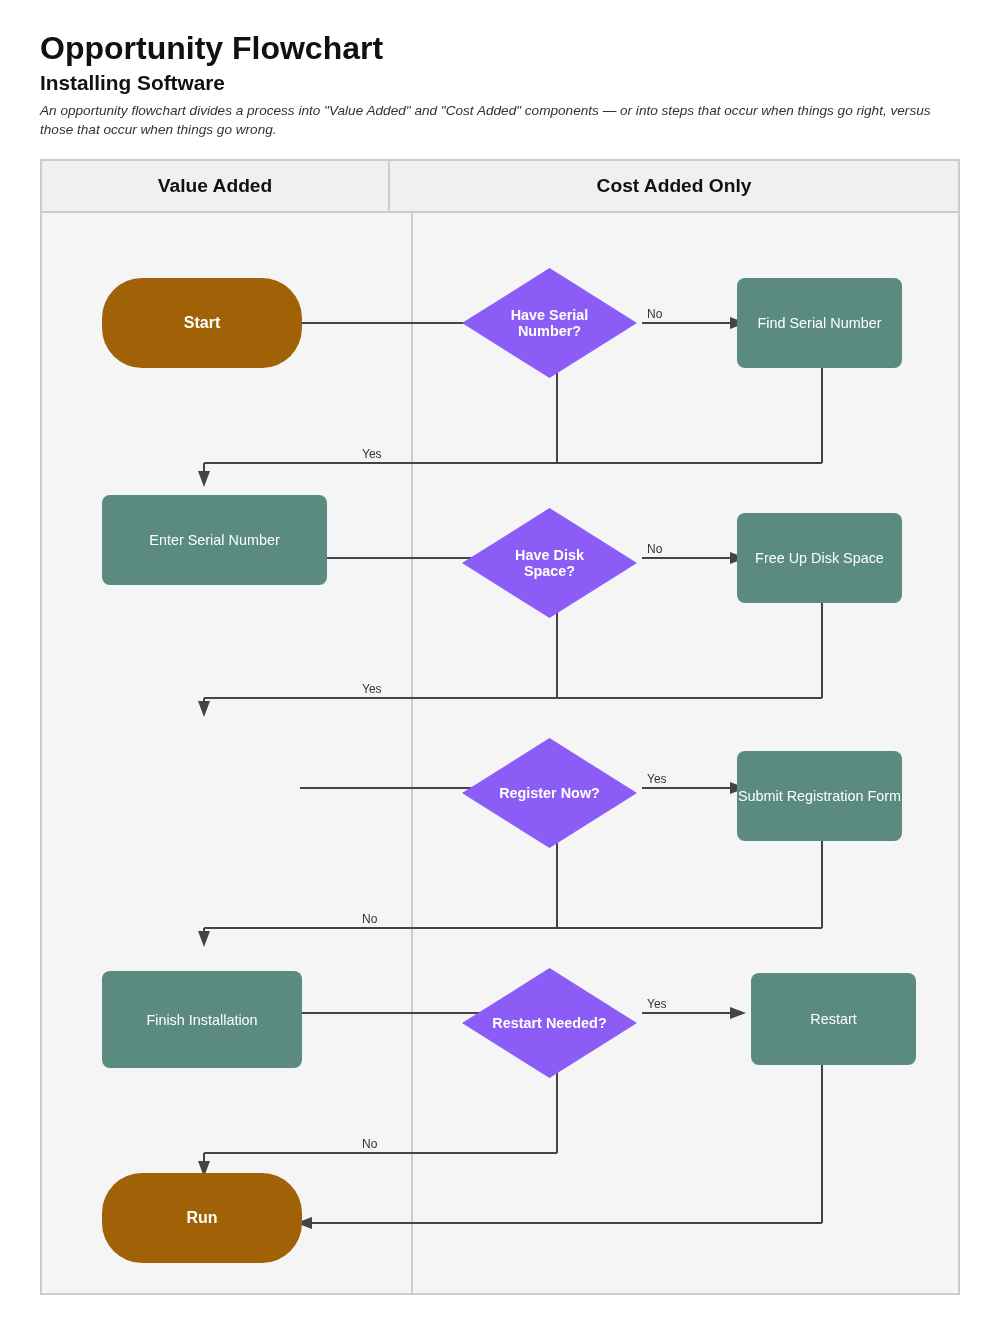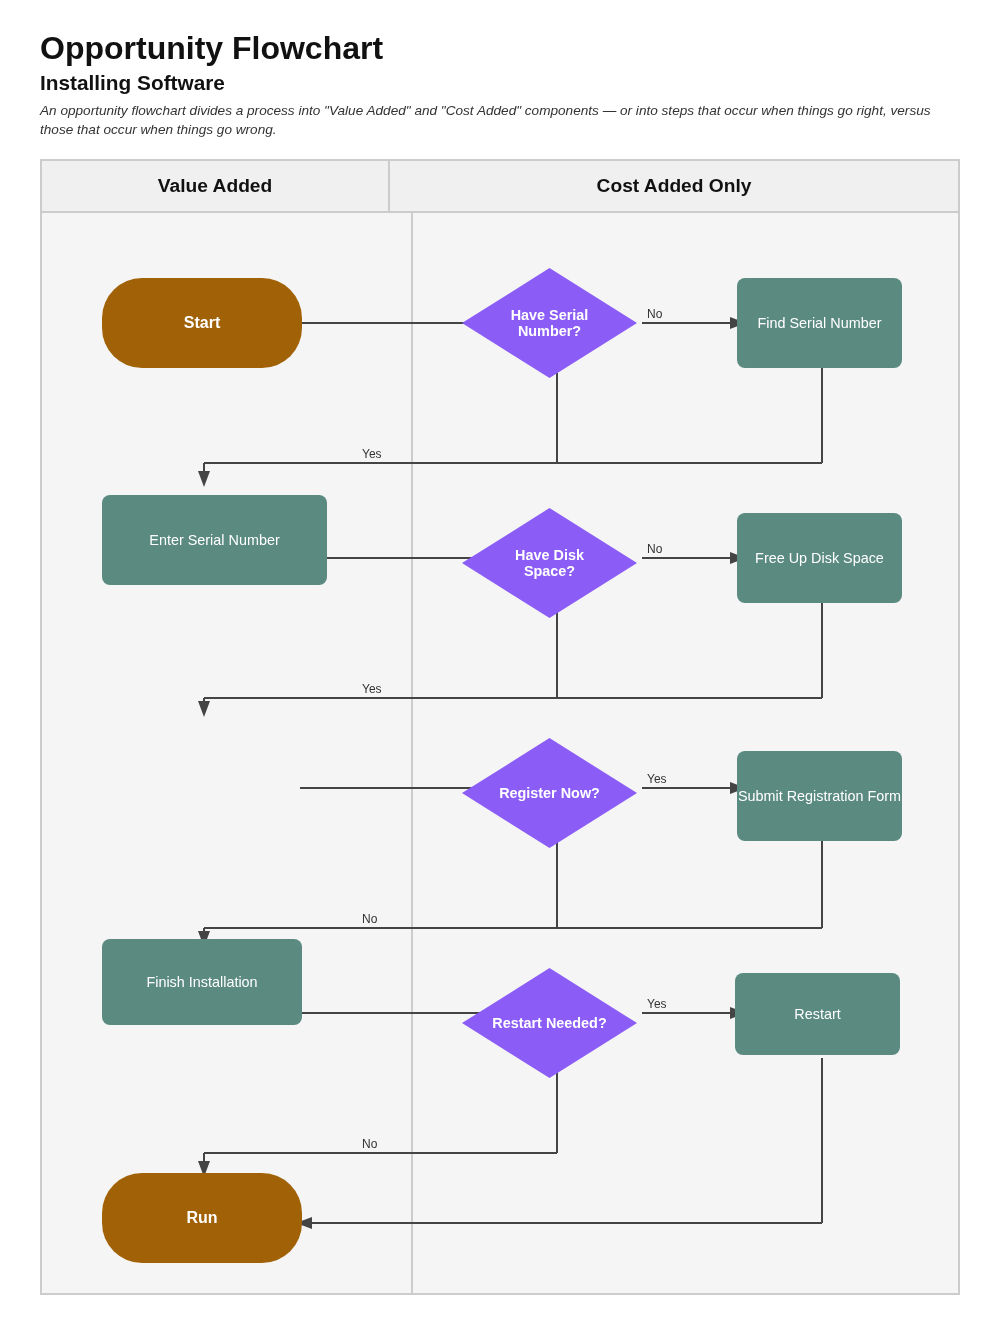--- a/index.html
+++ b/index.html
@@ -219,31 +219,31 @@
     <div class="node-diamond-wrapper" style="left:420px; top:525px; width:175px; height:110px;">
       <div class="node-diamond">
         <span style="padding: 0 30px;">Register Now?</span>
       </div>
     </div>
 
     <div class="node-rect" style="left:695px; top:530px; width:165px; height:90px;margin-top:8px;">
       <span>Submit Registration Form</span>
     </div>
 
-    <div class="node-rect" style="left:60px; top:726px; width:200px; height:86px;">
+    <div class="node-rect" style="left:60px; top:758px; width:200px; height:97px;">
       <span>Finish Installation</span>
     </div>
 
     <div class="node-diamond-wrapper" style="left:420px; top:755px; width:175px; height:110px;">
       <div class="node-diamond">
         <span style="padding: 0 30px;">Restart Needed?</span>
       </div>
     </div>
 
-    <div class="node-rect" style="left:693px; top:760px; width:165px; height:82px;">
+    <div class="node-rect" style="left:709px; top:760px; width:165px; height:92px;">
       <span>Restart</span>
     </div>
 
     <div class="node-start" style="left:60px; top:960px; width:200px; height:90px;">
       <span>Run</span>
     </div>
 
   </div>
 </div>
 

